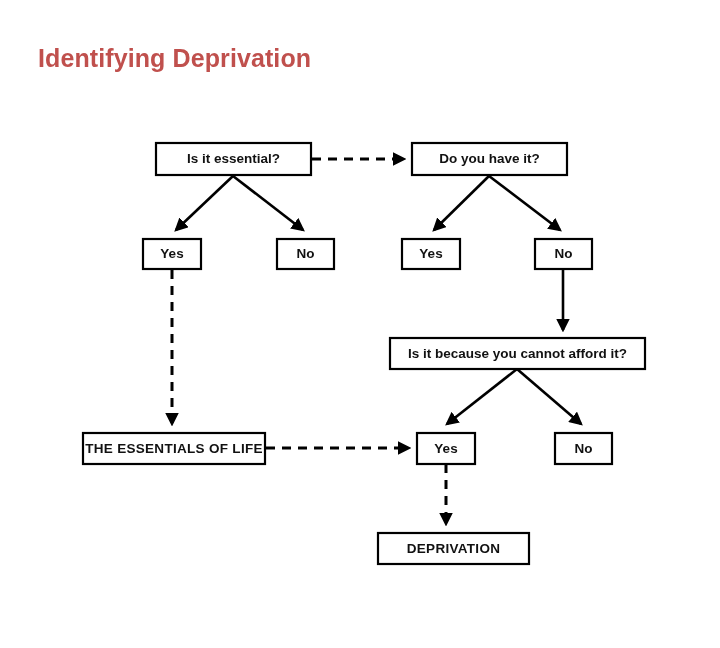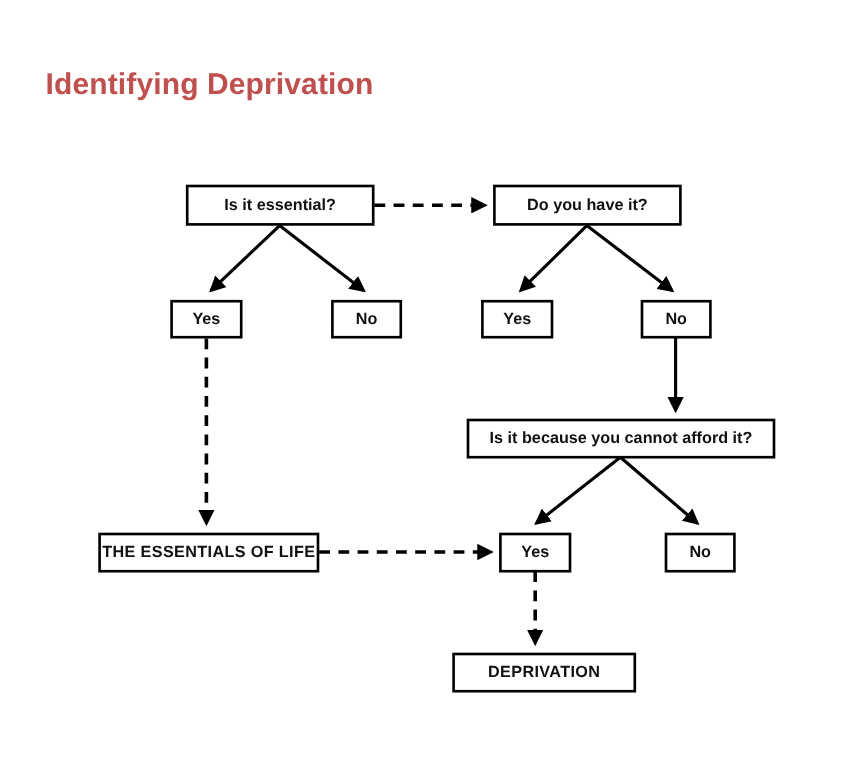--- a/index.html
+++ b/index.html
@@ -11,21 +11,21 @@
   body {
     width: 720px;
     height: 648px;
     position: relative;
     overflow: hidden;
     font-family: "Liberation Sans", sans-serif;
   }
   #slide {
     position: absolute;
     left: 0;
-    top: 12px;
+    top: 0;
     width: 720px;
     height: 637px;
     background: #ffffff;
   }
   #slide-title {
     position: absolute;
     left: 38px;
     top: 44px;
     font-family: "Liberation Sans", sans-serif;
     font-size: 25px;

